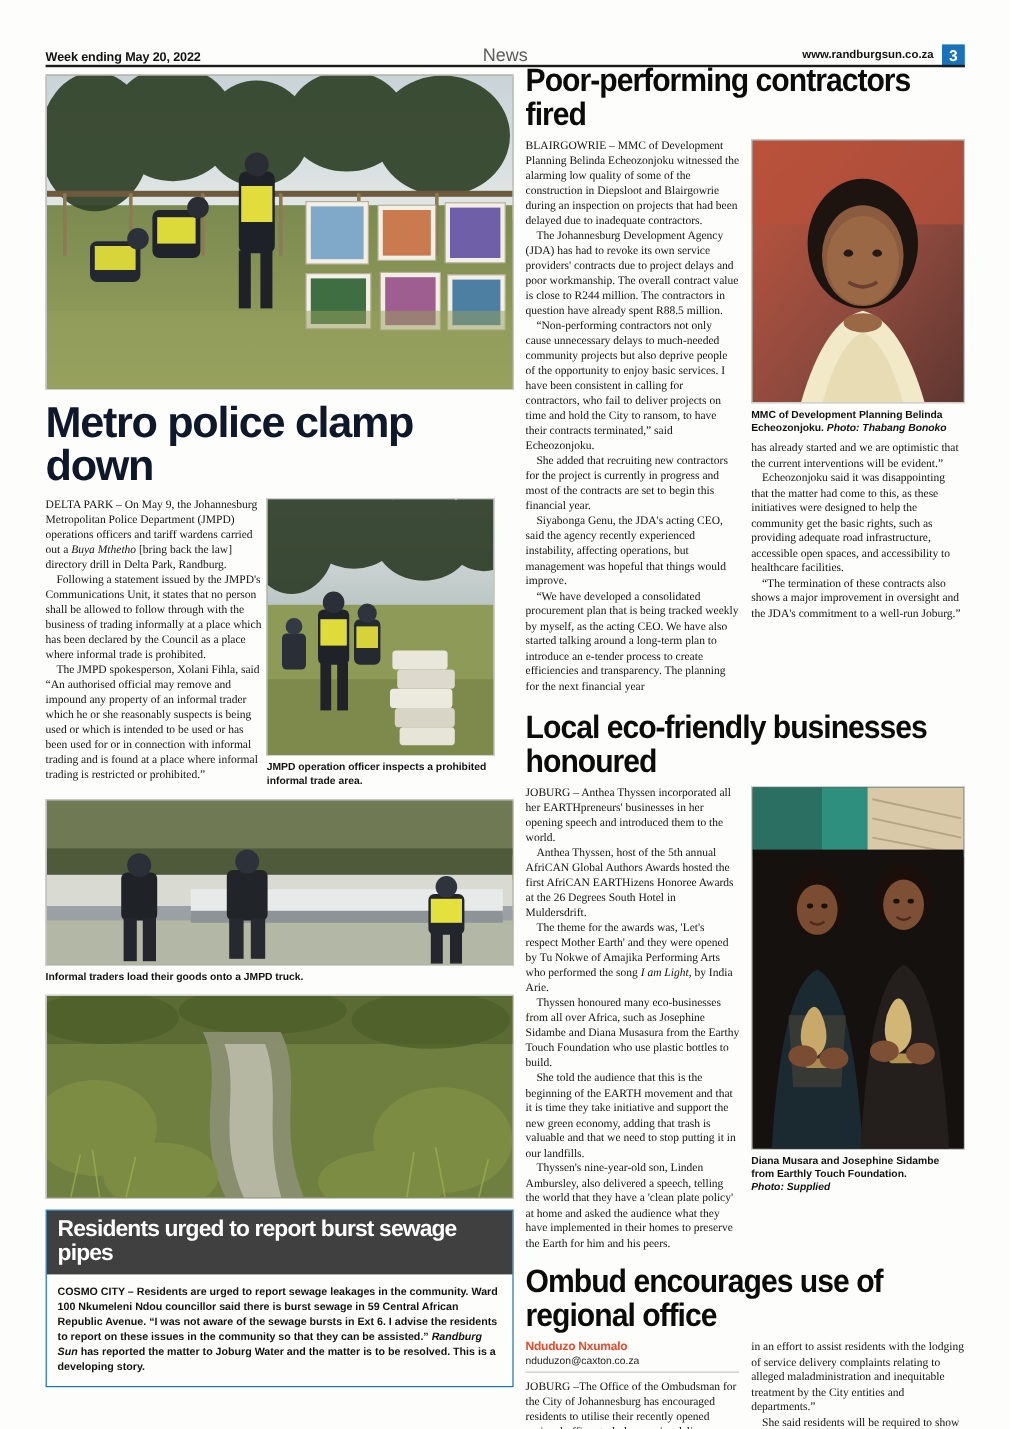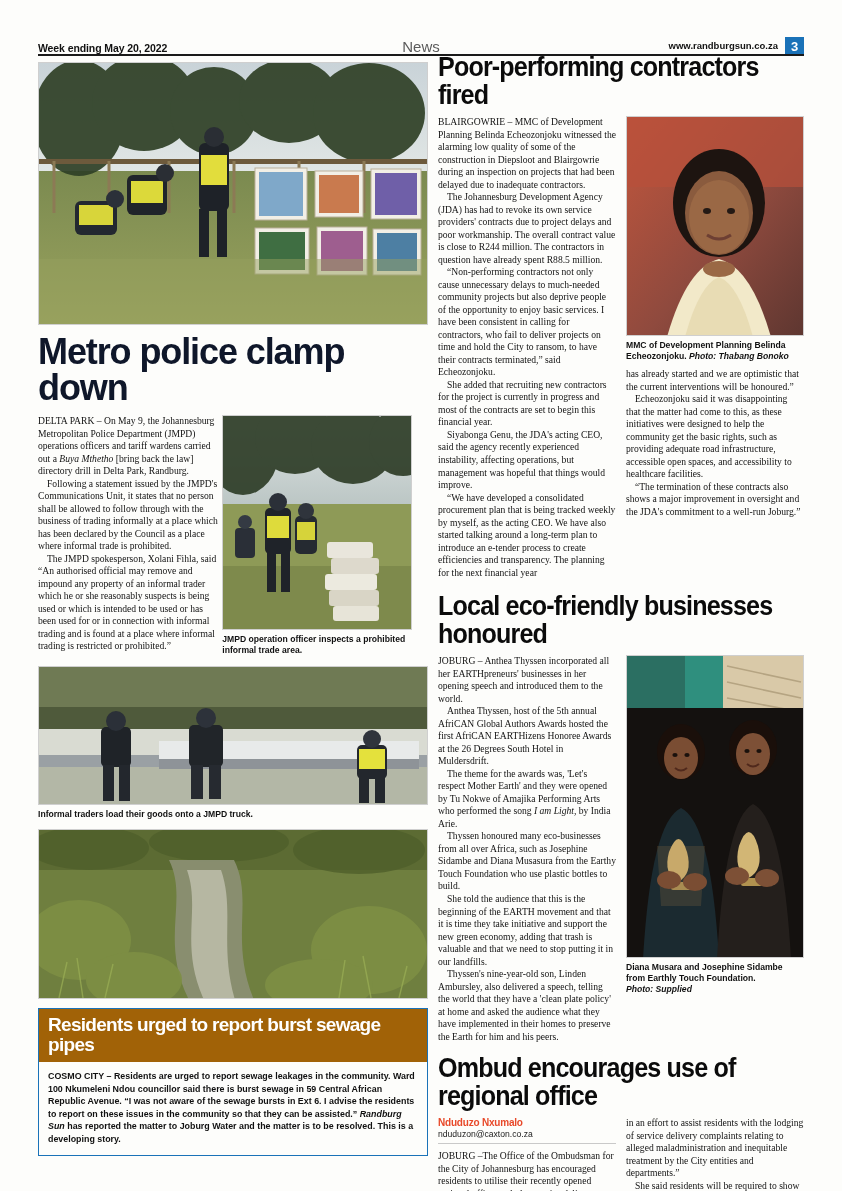--- a/index.html
+++ b/index.html
@@ -112,21 +112,21 @@
     margin-top: 1px;
   }
   .byline-rule {
     width: 100%; height: 1px; background: #c9c9c9;
     margin: 4px 0 6px 0;
   }
 
   
   .bluebox { border: 1.2px solid #1a72b8; }
   .bluebox-head {
-    background: #a16207; color: #fff;
+    background: #404040; color: #fff;
     font-family: "Liberation Sans", sans-serif;
     font-weight: bold; font-size: 19px;
     letter-spacing: -0.7px;
     padding: 6px 9px 7px 9px;
     line-height: 1.05;
   }
   .bluebox-body {
     font-family: "Liberation Sans", sans-serif;
     font-weight: bold; font-size: 8.9px;
     line-height: 1.42; color: #111;
@@ -365,21 +365,21 @@
             <path d="M40 220 Q60 150 92 142 Q124 150 144 220 Z" fill="#f2e9c9"></path>
             <path d="M58 220 Q72 168 92 160 Q112 168 126 220 Z" fill="#e8dcb4"></path>
             <ellipse cx="92" cy="152" rx="16" ry="8" fill="#9a6845"></ellipse>
           </svg>
         </div>
         <div class="caption">
           <span>MMC of Development Planning Belinda Echeozonjoku.</span>
           <i>Photo: Thabang Bonoko</i>
         </div>
         <div class="body" style="margin-top:6px;">
-          <p class="first">has already started and we are optimistic that the current interventions will be honoured.”</p>
+          <p class="first">has already started and we are optimistic that the current interventions will be evident.”</p>
           <p>Echeozonjoku said it was disappointing that the matter had come to this, as these initiatives were designed to help the community get the basic rights, such as providing adequate road infrastructure, accessible open spaces, and accessibility to healthcare facilities.</p>
           <p>“The termination of these contracts also shows a major improvement in oversight and the JDA's commitment to a well-run Joburg.”</p>
         </div>
       </div>
     </div>
 
     <div class="hl-sec-wrap" style="margin-top:14px;">
       <div class="hl-sec">Local eco-friendly businesses honoured</div>
     </div>
 

